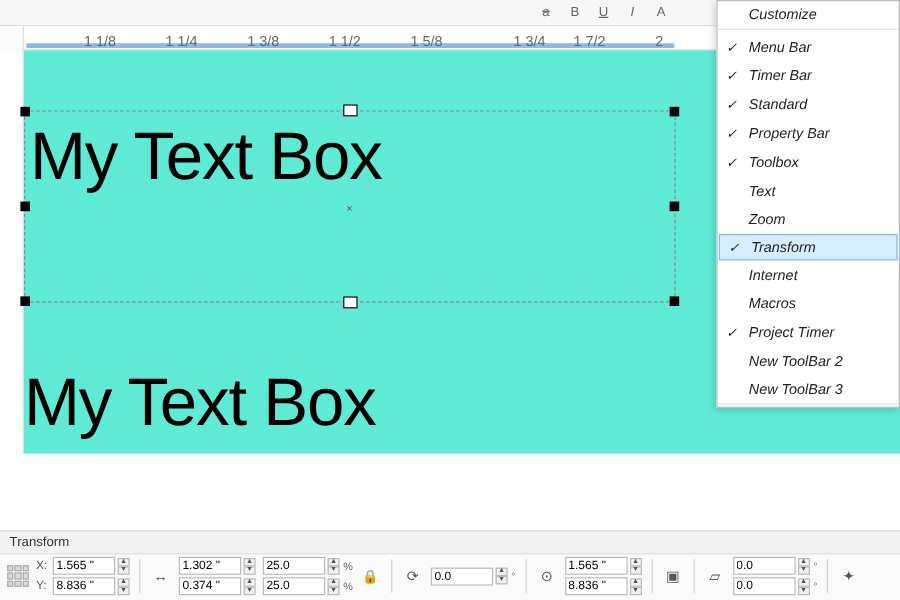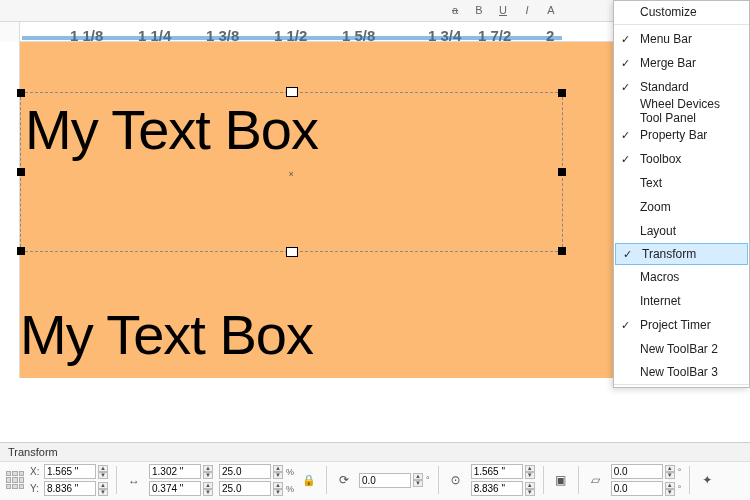--- a/index.html
+++ b/index.html
@@ -8,45 +8,45 @@
   
   .top-strip { height: 22px; background: #f6f6f6; border-bottom: 1px solid #d8d8d8; position: relative; }
   .top-strip .icons { position: absolute; right: 190px; top: 2px; display: flex; gap: 6px; align-items: center; }
   .top-strip .icons span { width: 18px; height: 16px; display: inline-flex; align-items: center; justify-content: center; color: #666; font-size: 11px; }
   .top-strip .red { color: #c00; text-decoration: line-through; }
 
   
   .ruler-row { height: 20px; background: #fff; border-bottom: 1px solid #ddd; position: relative; display: flex; }
   .ruler-corner { width: 20px; height: 20px; border-right: 1px solid #ddd; background: #fafafa; }
   .ruler-h { flex: 1; position: relative; font-size: 9px; color: #555; overflow: hidden; }
-  .ruler-h .lbl { position: absolute; top: 5px; font-size: 15px; color: #666; font-weight: bold; }
+  .ruler-h .lbl { position: absolute; top: 5px; font-size: 12px; color: #666; }
   .ruler-indicator { position: absolute; top: 14px; width: 8px; height: 4px; background: rgba(30,120,200,0.5); }
 
   .workspace { display: flex; height: 336px; }
   .ruler-v { width: 20px; border-right: 1px solid #ddd; background: #fff; position: relative; }
-  .canvas { flex: 1; position: relative; background: #fdba74; }
+  .canvas { flex: 1; position: relative; background: #5eead4; }
 
   
   .text-frame { position: absolute; left: 0px; top: 50px; width: 543px; height: 160px; border: 1.5px dashed #888; }
   .text-frame .content { padding: 4px 4px; font-size: 56px; font-weight: 400; color: #000; font-family: Arial, Helvetica, sans-serif; letter-spacing: -1px; }
   .handle { position: absolute; width: 8px; height: 8px; background: #000; }
   .h-tl { left: -4px; top: -4px; }
   .h-tr { right: -4px; top: -4px; }
   .h-bl { left: -4px; bottom: -4px; }
   .h-br { right: -4px; bottom: -4px; }
   .h-ml { left: -4px; top: calc(50% - 4px); }
   .h-mr { right: -4px; top: calc(50% - 4px); }
   .h-tm, .h-bm { left: calc(50% - 6px); width: 12px; height: 10px; border: 1px solid #000; background: #fff; }
   .h-tm { top: -6px; } .h-bm { bottom: -6px; }
   .center-x { position: absolute; left: calc(50% - 3px); top: calc(50% - 3px); font-size: 9px; color: #555; }
 
   .plain-text { position: absolute; left: 0px; top: 260px; font-size: 56px; color: #000; font-family: Arial, Helvetica, sans-serif; letter-spacing: -1px; }
 
   
-  .menu { position: absolute; right: 0; top: 0; width: 137px; background: #fff; border: 1px solid #bcbcbc; box-shadow: -2px 2px 6px rgba(0,0,0,.15); z-index: 50; }
+  .menu { position: absolute; right: 0; top: 0; width: 153px; background: #fff; border: 1px solid #bcbcbc; box-shadow: -2px 2px 6px rgba(0,0,0,.15); z-index: 50; font-style: italic; }
   .menu .item { display: flex; align-items: center; height: 24px; padding: 0 10px 0 26px; font-size: 12px; color: #222; position: relative; cursor: default; }
   .menu .item.sep-after { border-bottom: 1px solid #e4e4e4; padding-bottom: 2px; margin-bottom: 2px; }
   .menu .item .chk { position: absolute; left: 7px; font-size: 11px; color: #222; }
   .menu .item.highlight { background: #d6ecff; border: 1px solid #7cc0f0; height: 22px; margin: 0 1px; }
 
   
   .transform-bar { position: absolute; left: 0; right: 0; bottom: 0; height: 58px; background: #fafafa; border-top: 1px solid #ccc; }
   .tb-title { padding: 3px 8px; font-size: 11px; color: #333; border-bottom: 1px solid #e0e0e0; background: #f2f2f2; }
   .tb-row { display: flex; align-items: center; gap: 6px; padding: 4px 6px; height: 36px; }
   .grp { display: flex; flex-direction: column; gap: 2px; }
@@ -120,55 +120,49 @@
 <div class="menu" id="menu">
     <div class="item sep-after">
       <span>Customize</span>
     </div>
     <div class="item">
       <span class="chk">✓</span>
       <span>Menu Bar</span>
     </div>
     <div class="item">
       <span class="chk">✓</span>
-      <span>Merge Bar</span>
+      <span>Timer Bar</span>
     </div>
     <div class="item">
       <span class="chk">✓</span>
       <span>Standard</span>
     </div>
     <div class="item">
-      <span>Wheel Devices Tool Panel</span>
-    </div>
-    <div class="item">
       <span class="chk">✓</span>
       <span>Property Bar</span>
     </div>
     <div class="item">
       <span class="chk">✓</span>
       <span>Toolbox</span>
     </div>
     <div class="item">
       <span>Text</span>
     </div>
     <div class="item">
       <span>Zoom</span>
     </div>
-    <div class="item">
-      <span>Layout</span>
-    </div>
     <div class="item highlight">
       <span class="chk">✓</span>
       <span>Transform</span>
     </div>
     <div class="item">
+      <span>Internet</span>
+    </div>
+    <div class="item">
       <span>Macros</span>
-    </div>
-    <div class="item">
-      <span>Internet</span>
     </div>
     <div class="item">
       <span class="chk">✓</span>
       <span>Project Timer</span>
     </div>
     <div class="item">
       <span>New ToolBar 2</span>
     </div>
     <div class="item sep-after">
       <span>New ToolBar 3</span>

